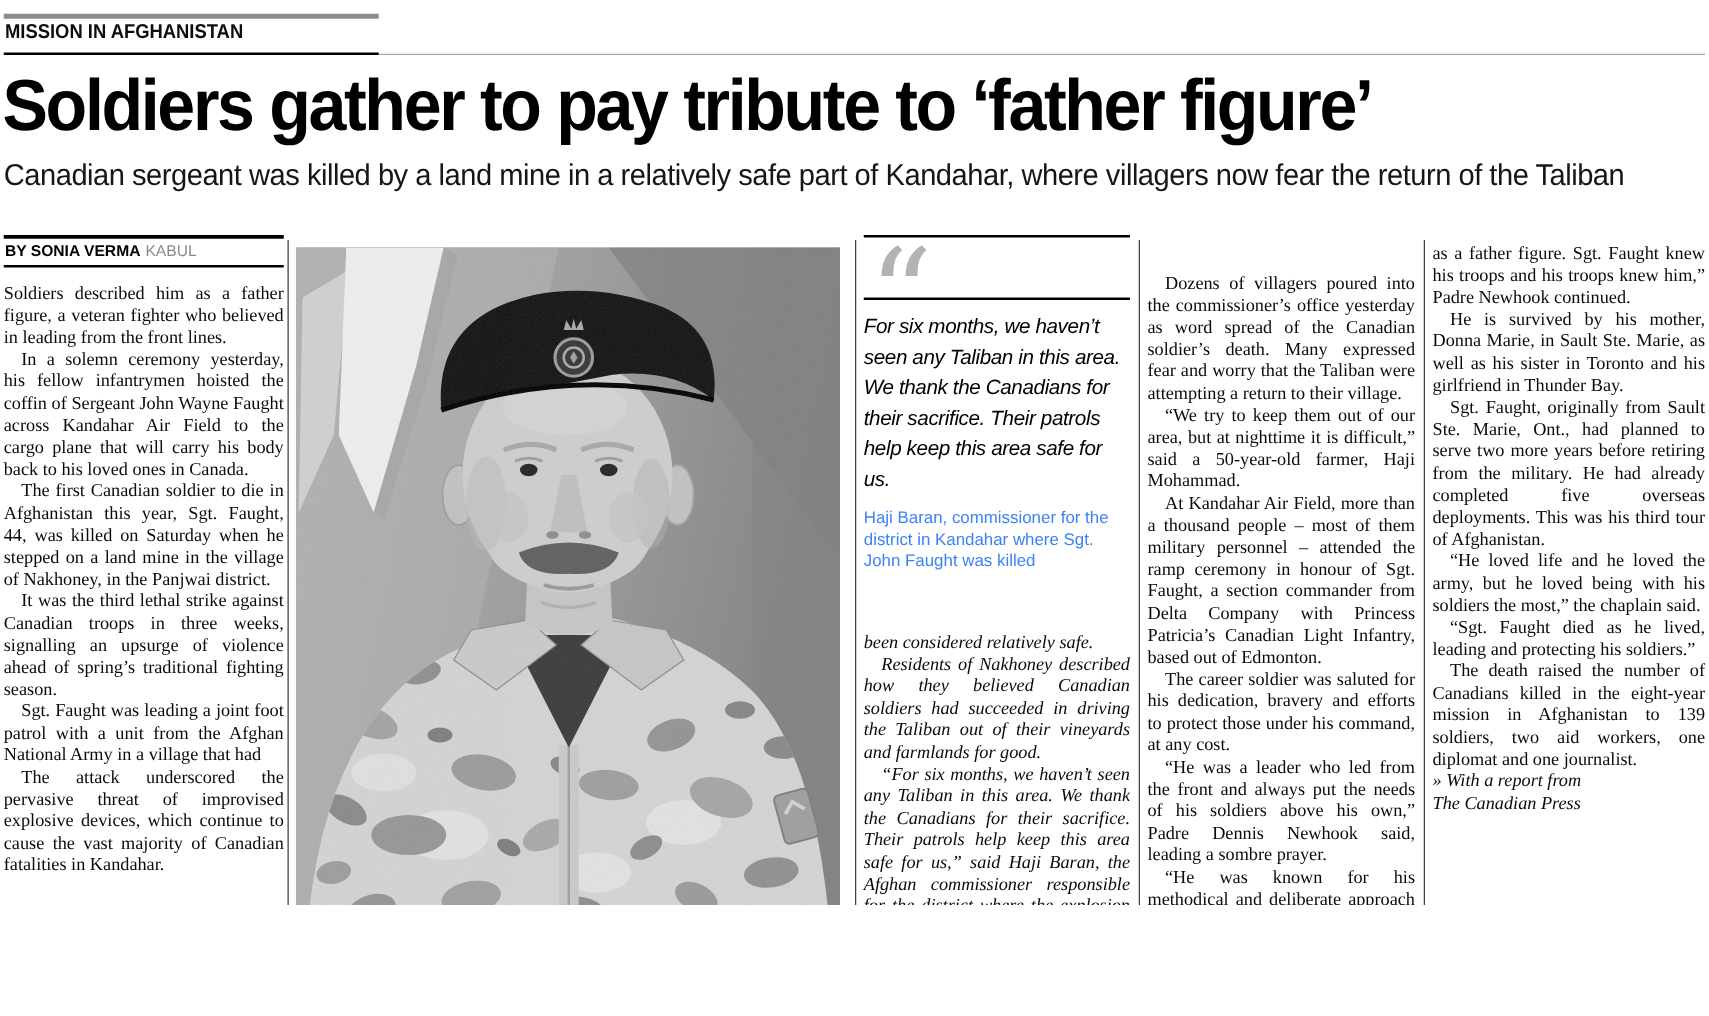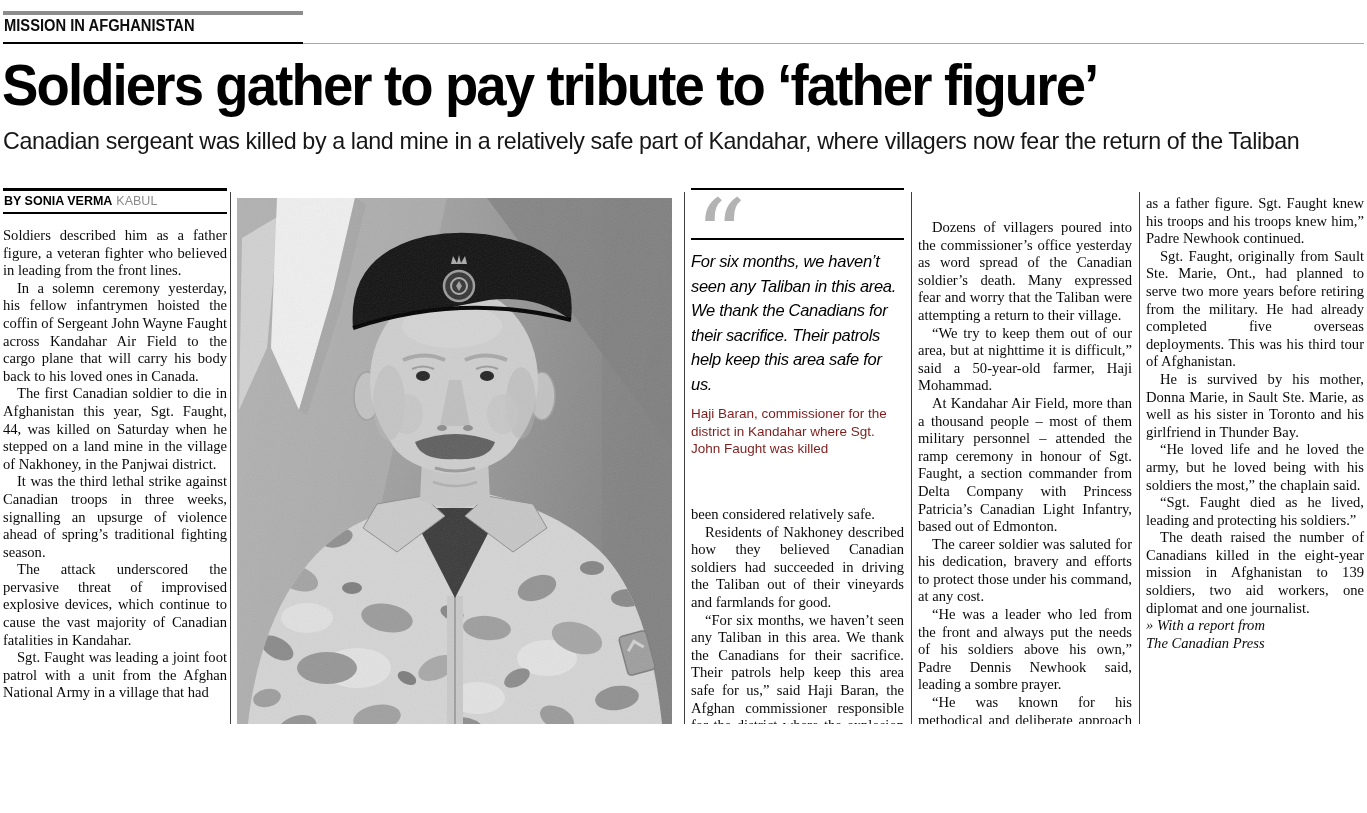--- a/index.html
+++ b/index.html
@@ -38,38 +38,38 @@
   .byline-box {
     border-top:3px solid #000; border-bottom:2px solid #000;
     padding:3px 0 4px 1px; font-family:"Liberation Sans",sans-serif; font-size:12.5px;
   }
   .byline-by { font-weight:700; color:#000; }
   .byline-loc { font-weight:400; color:#8a8a8a; margin-left:4px; }
   .body { font-size:14.6px; line-height:17.6px; text-align:justify; color:#0a0a0a; }
   .body p { margin:0; text-indent:14px; }
   .body.no-first-indent p.first { text-indent:0; }
   .col-c1 .body { margin-top:13px; }
-  .col-c2 .col2-body { position:absolute; top:318px; left:0; right:0; }
+  .col-c2 .col2-body { position:absolute; top:318px; left:0; right:0;font-style:italic; }
   .tagnote { font-style:italic; font-size:14.6px; line-height:17.6px; }
   .tagnote .line { display:block; }
   
   .pullquote { border-top:2px solid #000; }
   .pq-mark {
     height:48px; overflow:hidden; padding-left:4px;
     font-family:"DejaVu Serif",serif; font-size:100px; line-height:92px;
     color:#b3b3b3; letter-spacing:-4px;
   }
   .pq-rule { border-top:2px solid #000; }
   .pq-text {
     font-family:"Liberation Sans",sans-serif; font-style:italic; font-weight:400;
     font-size:16.5px; line-height:24.5px; letter-spacing:-0.3px; padding-top:9px; color:#000;
   }
   .pq-attr {
     font-family:"Liberation Sans",sans-serif; font-size:13.5px; line-height:17.5px;
-    padding-top:9px; color:#7f1d1d;
+    padding-top:9px; color:#3b82f6;
   }
   
   .photo-block { position:absolute; left:237px; top:198px; width:435px; margin:0; }
   .photo-svg { display:block; width:435px; height:560px; background:#9a9a9a; }
   figcaption { margin-top:5px; font-family:"Liberation Sans",sans-serif; font-size:13.5px; line-height:18px; letter-spacing:-0.2px; }
   .cap-bold { font-weight:700; color:#4c1d95; }
   .cap-credit { font-weight:700; font-size:12px; color:#3c3c3c; letter-spacing:0.2px; }
 </style>
 </head>
 <body>
@@ -91,22 +91,22 @@
 
   <div class="col col-c1">
     <div class="byline-box">
       <span class="byline-by">BY SONIA VERMA</span><span class="byline-loc">KABUL</span>
     </div>
     <div class="body no-first-indent">
         <p class="first">Soldiers described him as a father figure, a veteran fighter who believed in leading from the front lines.</p>
         <p>In a solemn ceremony yesterday, his fellow infantrymen hoisted the coffin of Sergeant John Wayne Faught across Kandahar Air Field to the cargo plane that will carry his body back to his loved ones in Canada.</p>
         <p>The first Canadian soldier to die in Afghanistan this year, Sgt. Faught, 44, was killed on Saturday when he stepped on a land mine in the village of Nakhoney, in the Panjwai district.</p>
         <p>It was the third lethal strike against Canadian troops in three weeks, signalling an upsurge of violence ahead of spring’s traditional fighting season.</p>
+        <p>Sgt. Faught was leading a joint foot patrol with a unit from the Afghan National Army in a village that had</p>
         <p>The attack underscored the pervasive threat of improvised explosive devices, which continue to cause the vast majority of Canadian fatalities in Kandahar.</p>
-        <p>Sgt. Faught was leading a joint foot patrol with a unit from the Afghan National Army in a village that had</p>
       </div>
   </div>
 
   <figure class="photo-block">
     <svg class="photo-svg" viewBox="0 0 435 560" xmlns="http://www.w3.org/2000/svg">
       <defs>
         <linearGradient id="bgg" x1="0" y1="0" x2="1" y2="0.25">
           <stop offset="0" stop-color="#b4b4b4"></stop>
             <stop offset="0.55" stop-color="#9b9b9b"></stop>
             <stop offset="1" stop-color="#828282"></stop>
@@ -235,22 +235,22 @@
         <p>At Kandahar Air Field, more than a thousand people – most of them military personnel – attended the ramp ceremony in honour of Sgt. Faught, a section commander from Delta Company with Princess Patricia’s Canadian Light Infantry, based out of Edmonton.</p>
         <p>The career soldier was saluted for his dedication, bravery and efforts to protect those under his command, at any cost.</p>
         <p>“He was a leader who led from the front and always put the needs of his soldiers above his own,” Padre Dennis Newhook said, leading a sombre prayer.</p>
         <p>“He was known for his methodical and deliberate approach to soldiering, ensuring that the safety of his troops was paramount. Many of his younger section looked to him</p>
       </div>
   </div>
 
   <div class="col col-c4">
     <div class="body no-first-indent">
         <p class="first">as a father figure. Sgt. Faught knew his troops and his troops knew him,” Padre Newhook continued.</p>
+        <p>He is survived by his mother, Donna Marie, in Sault Ste. Marie, as well as his sister in Toronto and his girlfriend in Thunder Bay.</p>
         <p>Sgt. Faught, originally from Sault Ste. Marie, Ont., had planned to serve two more years before retiring from the military. He had already completed five overseas deployments. This was his third tour of Afghanistan.</p>
-        <p>He is survived by his mother, Donna Marie, in Sault Ste. Marie, as well as his sister in Toronto and his girlfriend in Thunder Bay.</p>
         <p>“He loved life and he loved the army, but he loved being with his soldiers the most,” the chaplain said.</p>
         <p>“Sgt. Faught died as he lived, leading and protecting his soldiers.”</p>
         <p>The death raised the number of Canadians killed in the eight-year mission in Afghanistan to 139 soldiers, two aid workers, one diplomat and one journalist.</p>
       </div>
     <div class="tagnote">
       <span class="line">» With a report from</span>
       <span class="line">The Canadian Press</span>
     </div>
   </div>
 

